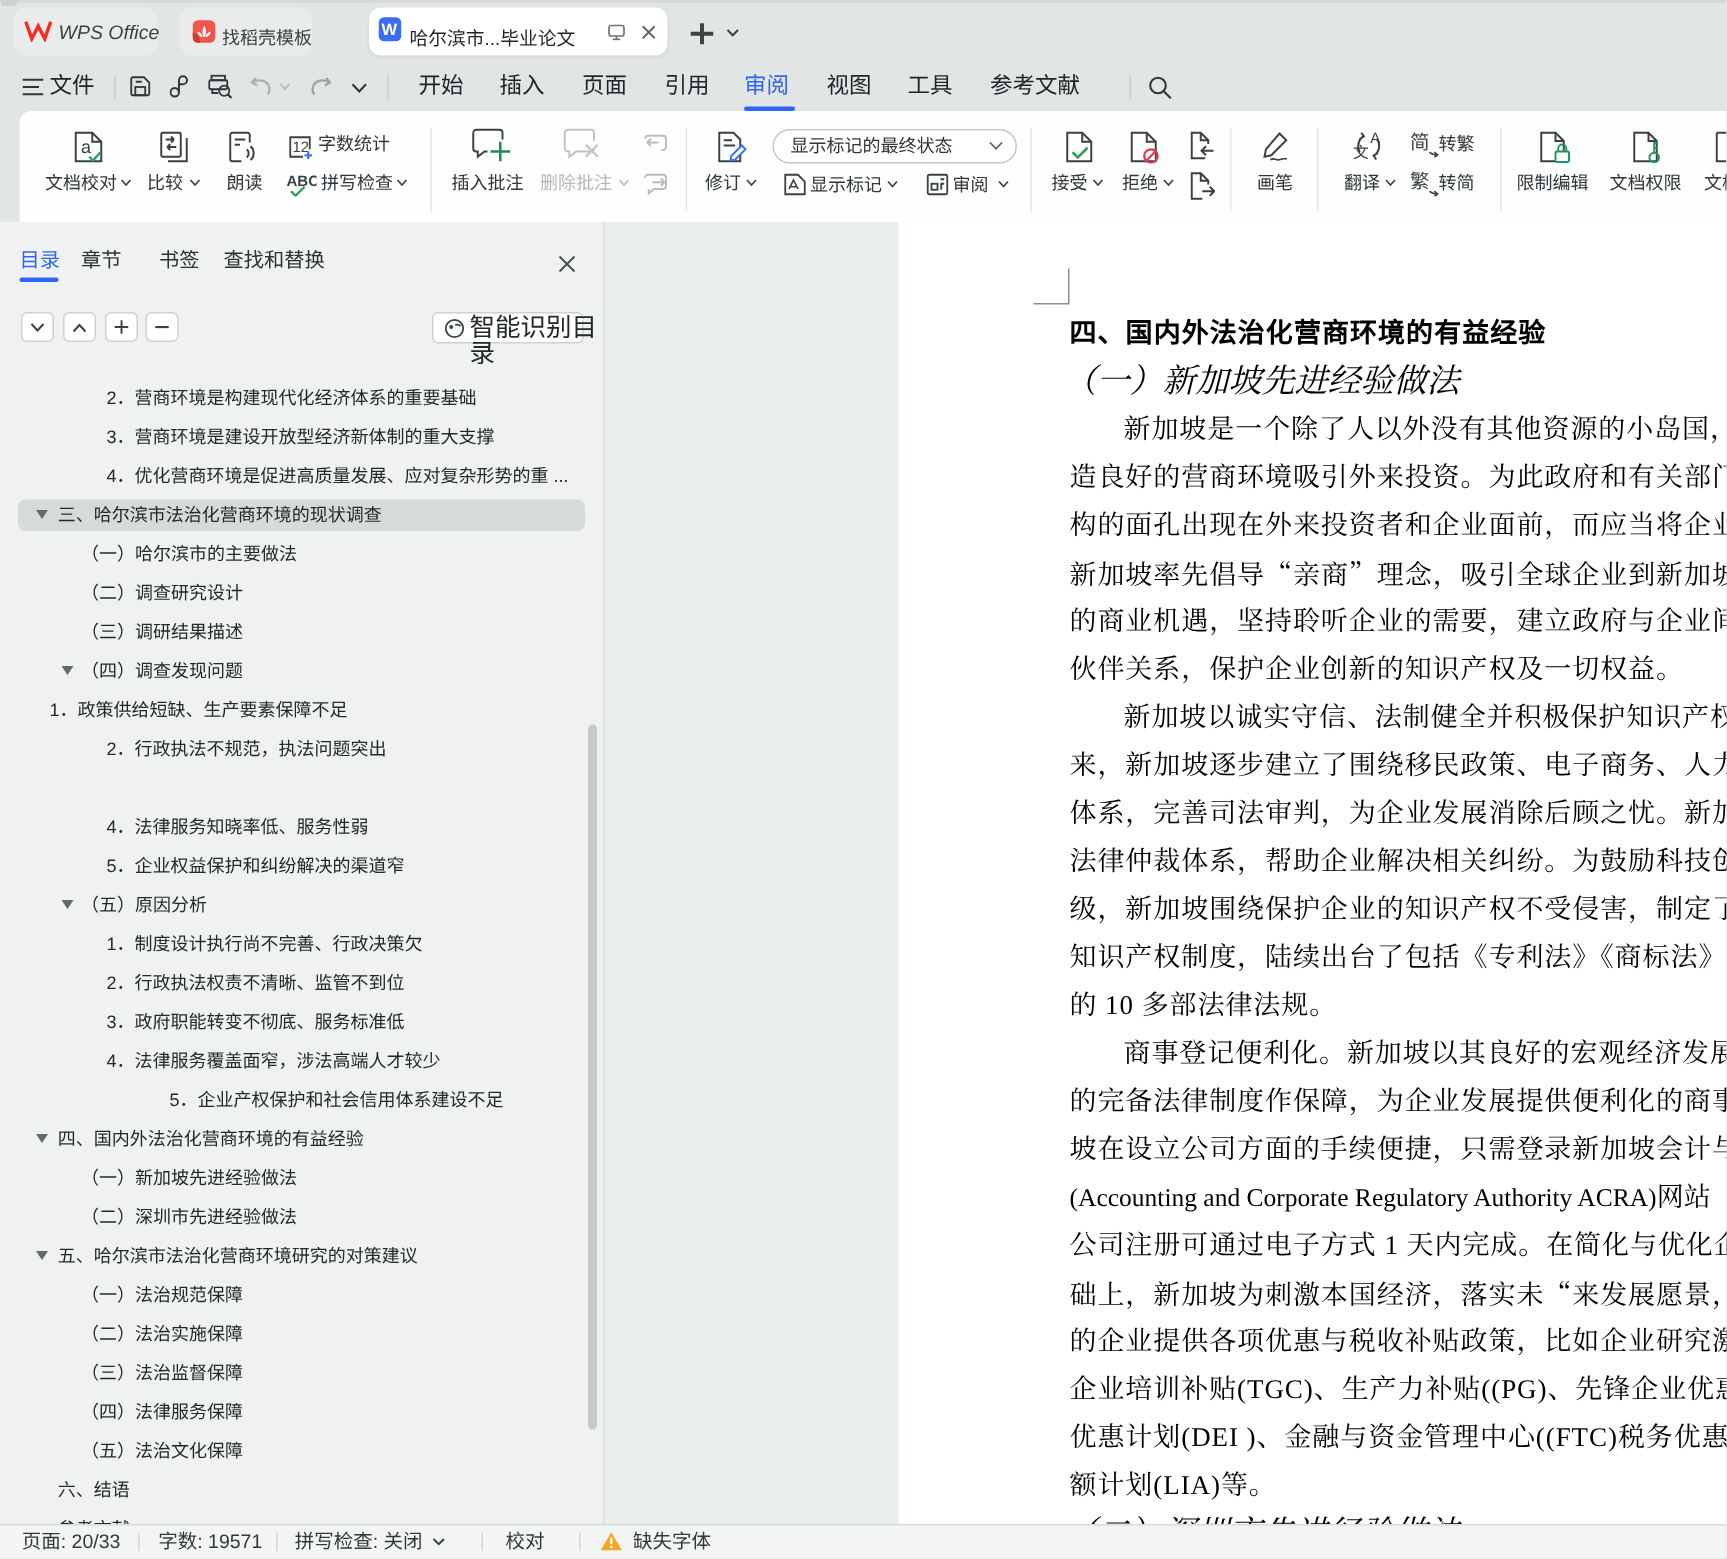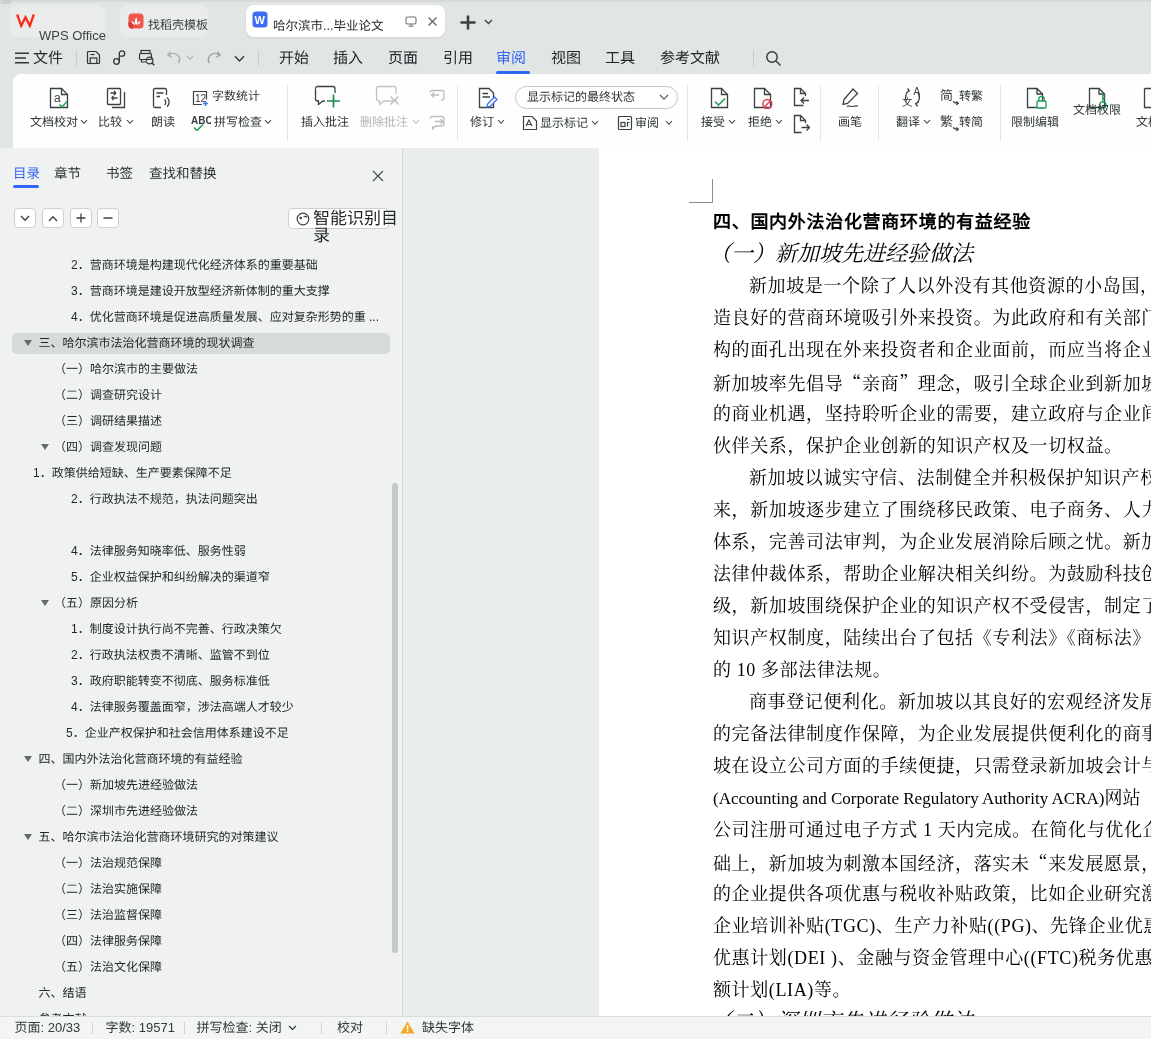--- a/index.html
+++ b/index.html
@@ -46,21 +46,21 @@
 </head>
 <body>
 
 <div id="topbar" class="abs">
     <div class="abs" style="left:0;top:0;width:1151px;height:2px;background:#d6d9d8;"></div>
     <div class="abs" style="left:1px;top:0;width:11px;height:4px;border-radius:0 0 5px 0;background:#cdd0d1;"></div>
   <div class="tab abs" style="left:9px;width:96px;"></div>
   <svg class="abs" style="left:16px;top:13px" width="19" height="15" viewBox="0 0 19 15" fill="none" stroke="#fb2c1c" stroke-width="2.3" stroke-linejoin="miter">
       <path d="M1.2 1.5 L5.2 12.8 L9.5 4.3 L13.8 12.8 L17.8 1.5"></path>
     </svg>
-  <div class="abs tabtxt" style="left:39px;top:28px;">WPS Office</div>
+  <div class="abs tabtxt" style="left:39px;top:14px;font-style:italic;">WPS Office</div>
   <div class="tab abs" style="left:120px;width:88px;"></div>
   <svg class="abs" style="left:128px;top:13px" width="16" height="16" viewBox="0 0 16 16">
       <rect x="0.5" y="0.5" width="15" height="15" rx="3.5" fill="#ee564e"></rect>
       <path d="M0.5 9 C3 9 5.5 11 5.5 15.5 H4 a3.5 3.5 0 0 1 -3.5-3.5 Z" fill="#d93a34"></path>
       <path d="M7.5 11.5 C6.5 8.5 7 6 8.2 4.2 C9.4 6 9.8 8.8 8.6 11.5 Z" fill="#fff"></path>
       <path d="M6.8 11.8 C4.8 11.2 3.8 9.8 3.6 8.2 C5.4 8.4 6.6 9.6 7.1 11.3 Z" fill="#fff"></path>
       <path d="M9.3 11.8 C11.3 11.2 12.3 9.8 12.5 8.2 C10.7 8.4 9.5 9.6 9 11.3 Z" fill="#fff"></path>
     </svg>
   <div class="abs tabtxt" style="left:148px;top:14.5px;font-size:12px;">找稻壳模板</div>
   <div class="tab active abs" style="left:246px;width:199px;box-shadow:0 1px 3px rgba(0,0,0,.08);"></div>
@@ -324,21 +324,21 @@
       <path d="M12.8 14 V12 a2.7 2.7 0 0 1 5.4 0 V14" stroke="#199a56" stroke-width="1.3"></path>
     </svg>
   <div class="rlbl" style="left:1011px;top:40px;">限制编辑</div>
 
   <svg class="abs" style="left:1088px;top:13px" width="21" height="22" viewBox="0 0 21 22" fill="none" stroke="#3a4043" stroke-width="1.3">
       <path d="M1.5 1.5 H11 L16.5 7 V20.5 H1.5 Z"></path>
       <path d="M11 1.5 V7 H16.5"></path>
       <circle cx="14.8" cy="18" r="3.2" stroke="#199a56"></circle>
       <path d="M14.8 14.8 V7.5 M14.8 8.5 h2.6 M14.8 11.5 h2.2" stroke="#199a56"></path>
     </svg>
-  <div class="rlbl" style="left:1073px;top:28px;">文档权限</div>
+  <div class="rlbl" style="left:1073px;top:40px;">文档权限</div>
 
   <svg class="abs" style="left:1143px;top:13px" width="8" height="22" viewBox="0 0 8 22" fill="none" stroke="#3a4043" stroke-width="1.3">
       <path d="M1.5 1.5 H8 M1.5 1.5 V20.5 H8"></path>
     </svg>
   <div class="rlbl" style="left:1136px;top:40px;">文档</div>
 </div>
 
 <div id="sidebar" class="abs">
   <div class="sbtab" style="left:13px;color:#3166f5;">目录</div>
   <div class="sbtab" style="left:54px;">章节</div>
@@ -384,21 +384,21 @@
   <div class="trow" style="top:286px;"><div class="tri" style="left:41px;"></div><span style="margin-left:54px;">（四）调查发现问题</span></div>
   <div class="trow" style="top:312px;"><span style="margin-left:33px;">1．政策供给短缺、生产要素保障不足</span></div>
   <div class="trow" style="top:338px;"><span style="margin-left:71px;">2．行政执法不规范，执法问题突出</span></div>
   <div class="trow" style="top:390px;"><span style="margin-left:71px;">4．法律服务知晓率低、服务性弱</span></div>
   <div class="trow" style="top:416px;"><span style="margin-left:71px;">5．企业权益保护和纠纷解决的渠道窄</span></div>
   <div class="trow" style="top:442px;"><div class="tri" style="left:41px;"></div><span style="margin-left:54px;">（五）原因分析</span></div>
   <div class="trow" style="top:468px;"><span style="margin-left:71px;">1．制度设计执行尚不完善、行政决策欠</span></div>
   <div class="trow" style="top:494px;"><span style="margin-left:71px;">2．行政执法权责不清晰、监管不到位</span></div>
   <div class="trow" style="top:520px;"><span style="margin-left:71px;">3．政府职能转变不彻底、服务标准低</span></div>
   <div class="trow" style="top:546px;"><span style="margin-left:71px;">4．法律服务覆盖面窄，涉法高端人才较少</span></div>
-  <div class="trow" style="top:572px;"><span style="margin-left:66px;">5．企业产权保护和社会信用体系建设不足</span></div>
+  <div class="trow" style="top:572px;"><span style="margin-left:113px;">5．企业产权保护和社会信用体系建设不足</span></div>
   <div class="trow" style="top:598px;"><div class="tri" style="left:24px;"></div><span style="margin-left:38.5px;">四、国内外法治化营商环境的有益经验</span></div>
   <div class="trow" style="top:624px;"><span style="margin-left:54px;">（一）新加坡先进经验做法</span></div>
   <div class="trow" style="top:650px;"><span style="margin-left:54px;">（二）深圳市先进经验做法</span></div>
   <div class="trow" style="top:676px;"><div class="tri" style="left:24px;"></div><span style="margin-left:38.5px;">五、哈尔滨市法治化营商环境研究的对策建议</span></div>
   <div class="trow" style="top:702px;"><span style="margin-left:54px;">（一）法治规范保障</span></div>
   <div class="trow" style="top:728px;"><span style="margin-left:54px;">（二）法治实施保障</span></div>
   <div class="trow" style="top:754px;"><span style="margin-left:54px;">（三）法治监督保障</span></div>
   <div class="trow" style="top:780px;"><span style="margin-left:54px;">（四）法律服务保障</span></div>
   <div class="trow" style="top:806px;"><span style="margin-left:54px;">（五）法治文化保障</span></div>
   <div class="trow" style="top:832px;"><span style="margin-left:38.5px;">六、结语</span></div>

